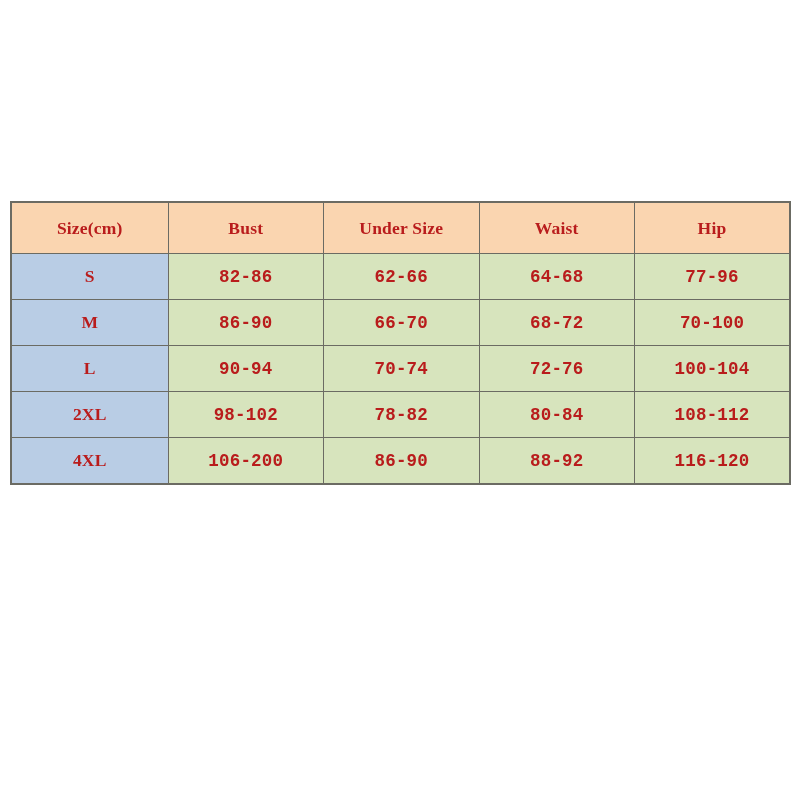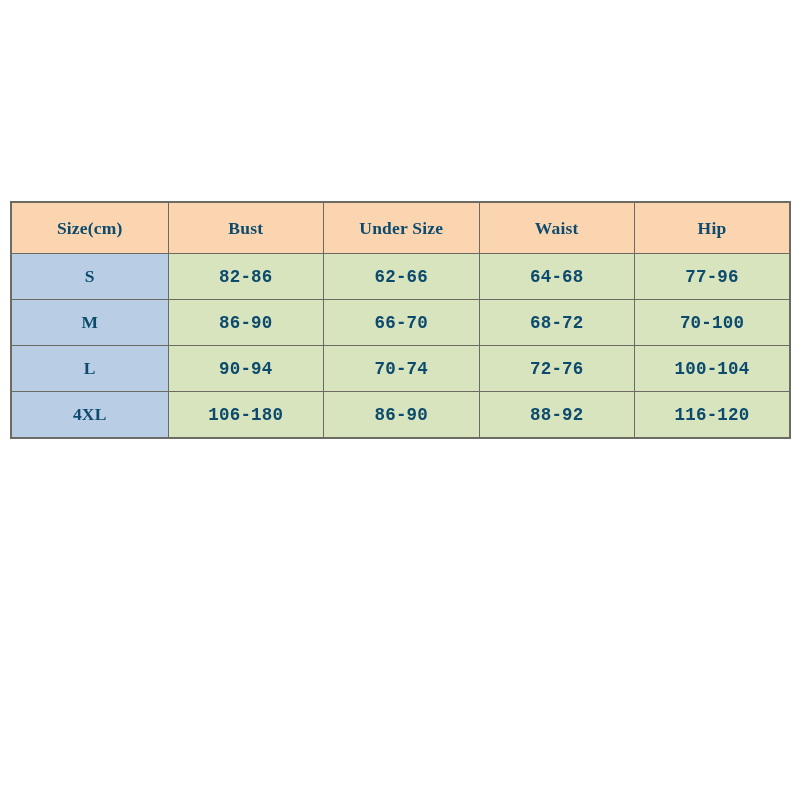--- a/index.html
+++ b/index.html
@@ -33,21 +33,21 @@
   }
   table.size-chart col.c-size { width: 157px; }
   table.size-chart col.c-data { width: 155.5px; }
 
   table.size-chart th,
   table.size-chart td {
     border: 1.5px solid #6b6b63;
     text-align: center;
     vertical-align: middle;
     font-weight: bold;
-    color: #0c4a6e;
+    color: #b91c1c;
     letter-spacing: 0.2px;
   }
   table.size-chart thead th {
     height: 48px;
     background: #fad5b0;
     font-size: 17.5px;
   }
   table.size-chart tbody td {
     height: 43px;
     font-size: 17.5px;
@@ -98,22 +98,29 @@
           <td class="val-cell">70-100</td>
         </tr>
         <tr>
           <td class="size-cell">L</td>
           <td class="val-cell">90-94</td>
           <td class="val-cell">70-74</td>
           <td class="val-cell">72-76</td>
           <td class="val-cell">100-104</td>
         </tr>
         <tr>
+          <td class="size-cell">2XL</td>
+          <td class="val-cell">98-102</td>
+          <td class="val-cell">78-82</td>
+          <td class="val-cell">80-84</td>
+          <td class="val-cell">108-112</td>
+        </tr>
+        <tr>
           <td class="size-cell">4XL</td>
-          <td class="val-cell">106-180</td>
+          <td class="val-cell">106-200</td>
           <td class="val-cell">86-90</td>
           <td class="val-cell">88-92</td>
           <td class="val-cell">116-120</td>
         </tr>
       </tbody>
     </table>
   </div>
 </div>
 
 </body></html>

